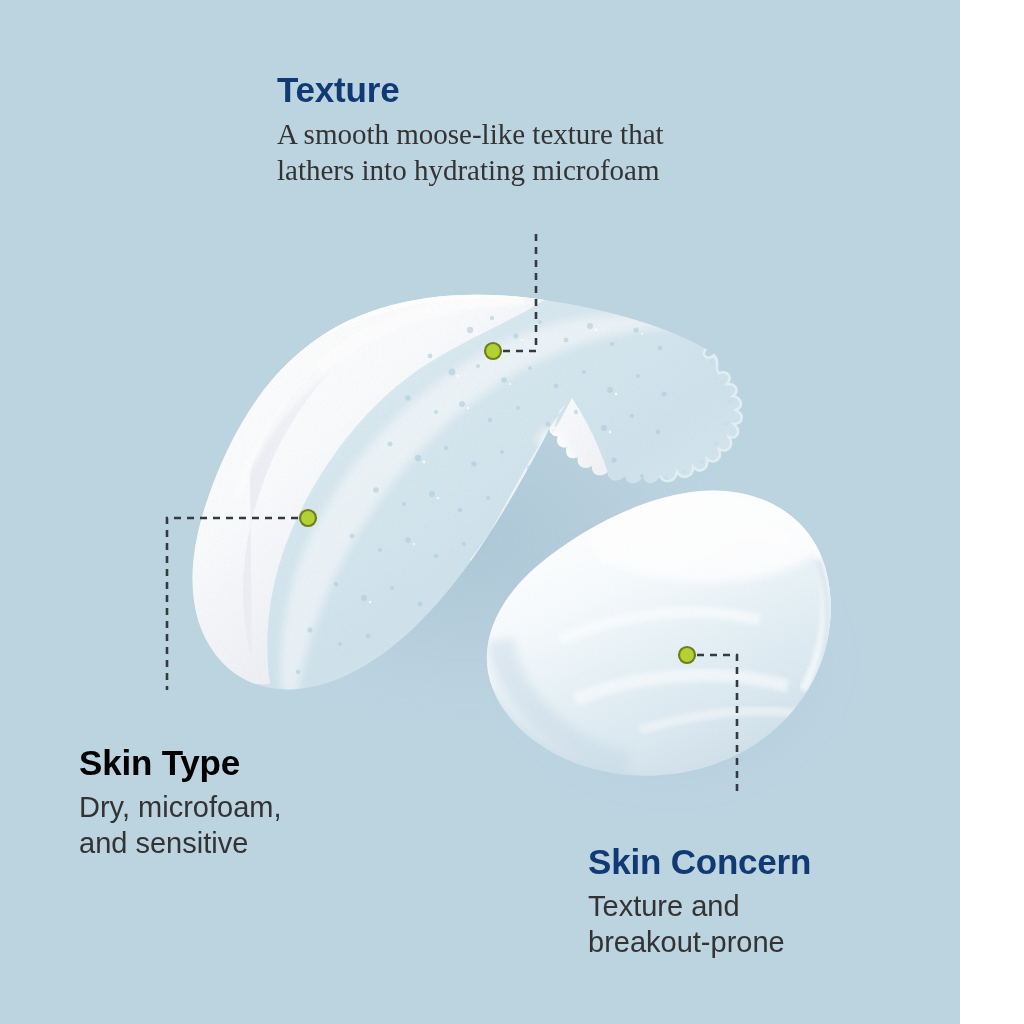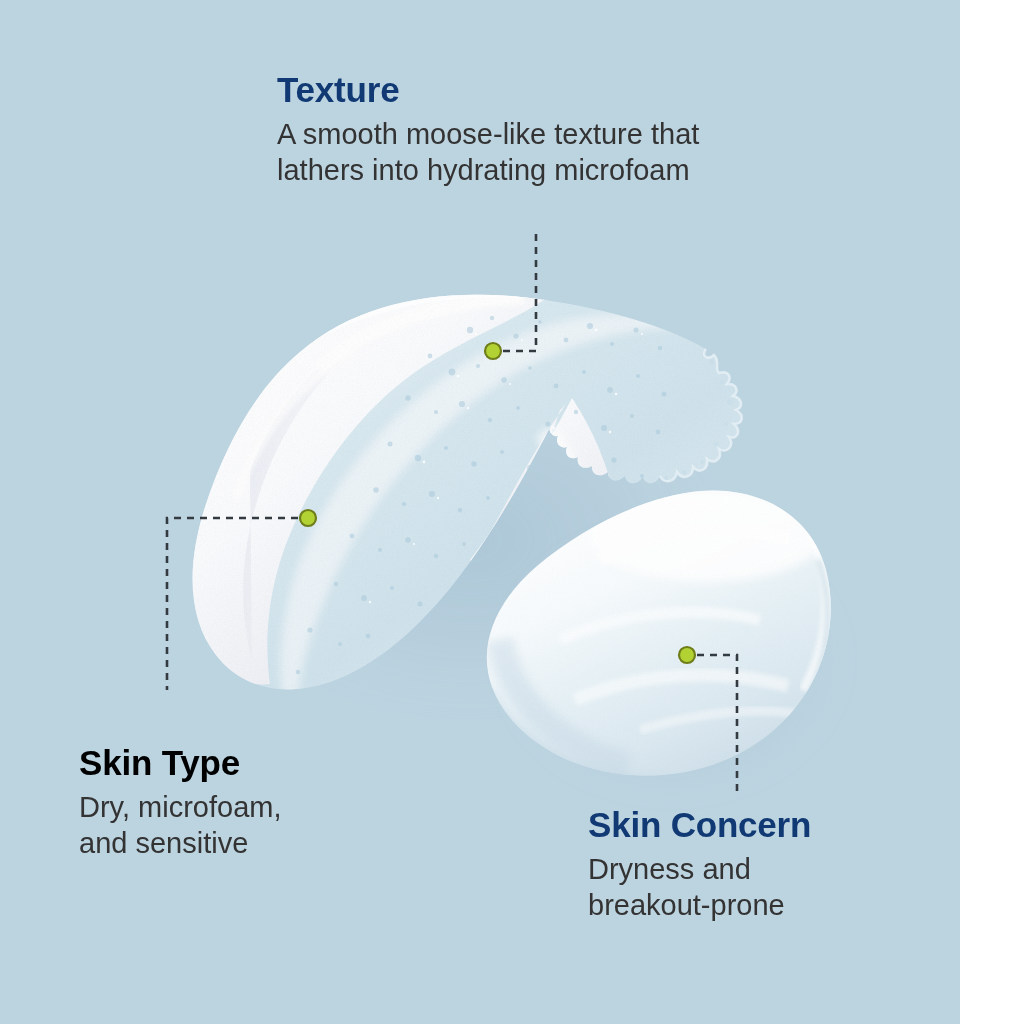--- a/index.html
+++ b/index.html
@@ -49,32 +49,32 @@
     color: #333333;
     margin: 0;
     white-space: pre-line;
   }
 
   #callout-texture {
     left: 277px;
     top: 70px;
   }
   #callout-texture .callout-title { font-size: 35px; line-height: 40px; }
-  #callout-texture .callout-body  { font-size: 29px; line-height: 36px; }
+  #callout-texture .callout-body  { font-size: 29px; line-height: 36px; font-family: Liberation Serif, serif; }
 
   #callout-skin-type {
     left: 79px;
     top: 708px;
   }
   #callout-skin-type .callout-title { font-size: 35px; line-height: 40px; }
   #callout-skin-type .callout-body  { font-size: 29px; line-height: 36px; }
 
   #callout-skin-concern {
     left: 588px;
-    top: 805px;
+    top: 842px;
   }
   #callout-skin-concern .callout-title { font-size: 35px; line-height: 40px; }
   #callout-skin-concern .callout-body  { font-size: 29px; line-height: 36px; }
 </style>
 </head>
 <body>
 
 <div id="canvas" style="background: rgb(188, 211, 224);">
 
   <svg id="artwork" viewBox="0 0 1024 1024" xmlns="http://www.w3.org/2000/svg">
@@ -415,17 +415,17 @@
   </div>
 
   <div class="callout" id="callout-skin-type">
     <div class="callout-title" style="color: #000000; margin-top: 35px;">Skin Type</div>
     <div class="callout-body" style="color: rgb(51, 51, 51);">Dry, microfoam,
 and sensitive</div>
   </div>
 
   <div class="callout" id="callout-skin-concern">
     <div class="callout-title" style="color: rgb(17, 58, 116);">Skin Concern</div>
-    <div class="callout-body" style="color: rgb(51, 51, 51);">Dryness and
+    <div class="callout-body" style="color: rgb(51, 51, 51);">Texture and
 breakout-prone</div>
   </div>
 
 </div>
 
 </body></html>

